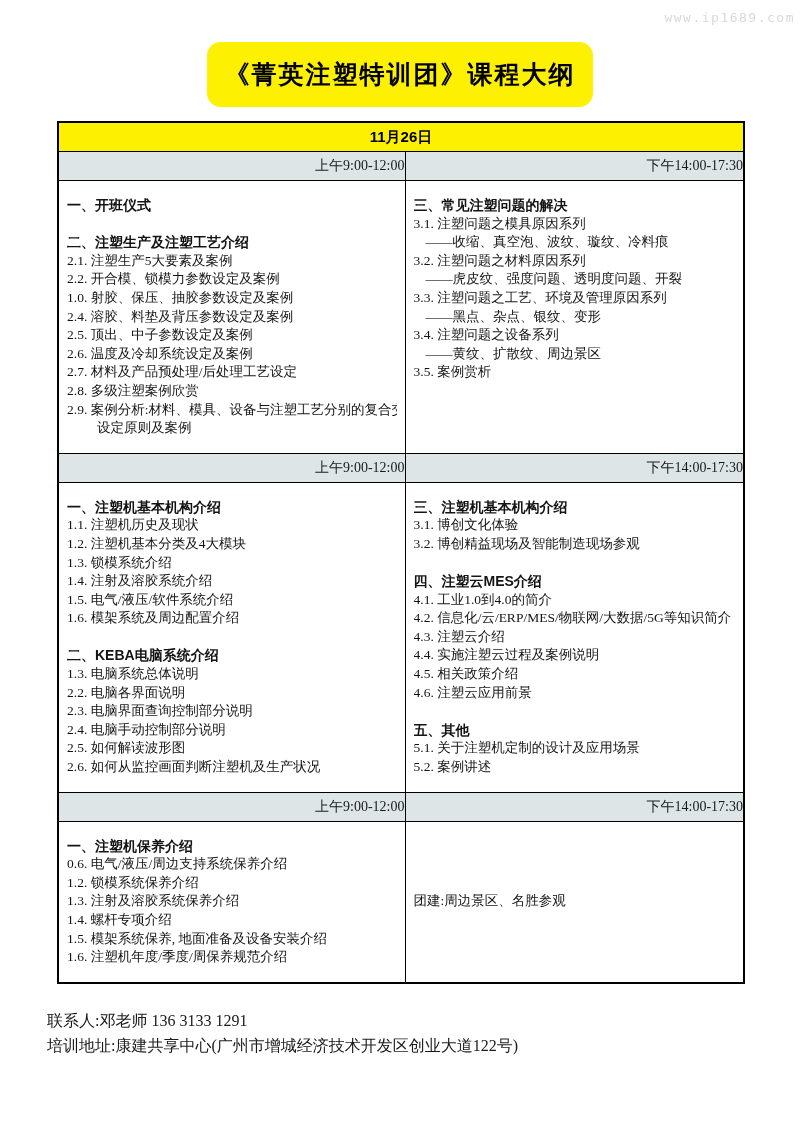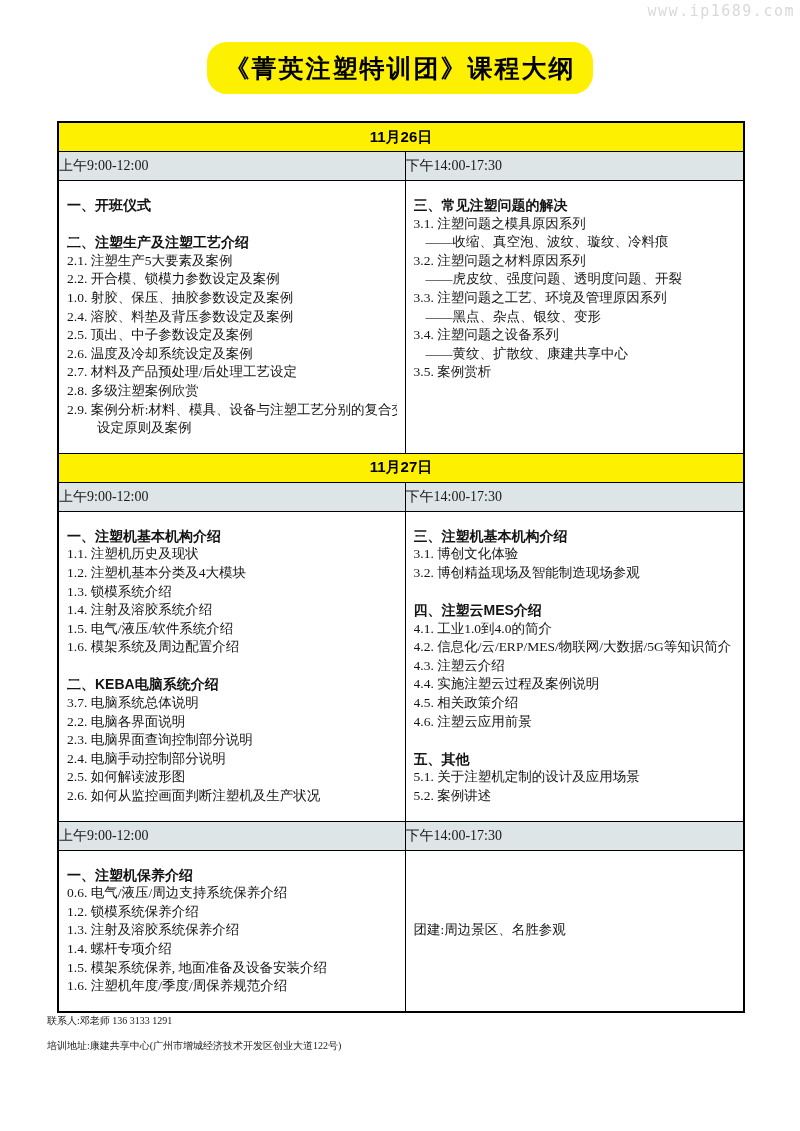--- a/index.html
+++ b/index.html
@@ -2,64 +2,64 @@
 <html><head>
 <meta charset="utf-8">
 <style>
   html,body{margin:0;padding:0;}
   body{
     width:800px;height:1131px;background:#ffffff;position:relative;
     font-family:"Liberation Serif","DejaVu Serif",serif;color:#141414;
     overflow:hidden;
   }
   .watermark{
-    position:absolute;top:2px;right:5px;
+    position:absolute;top:10px;right:5px;
     font-family:"DejaVu Sans Mono","Liberation Mono",monospace;
-    font-size:15px;letter-spacing:1.5px;color:var(--wm,#d9d9d9);
+    font-size:13px;letter-spacing:1.5px;color:var(--wm,#d9d9d9);
   }
   .title-banner{
-    position:absolute;left:207px;top:42px;width:386px;height:52px;
-    background:var(--yellow,#fdf000);border-radius:20px;
+    position:absolute;left:207px;top:42px;width:386px;height:65px;
+    background:var(--yellow,#fdf000);border-radius:14px;
     display:flex;align-items:center;justify-content:center;
     font-family:"Liberation Sans","DejaVu Sans",sans-serif;
     font-weight:bold;font-size:25px;letter-spacing:2px;color:#000;
     white-space:nowrap;
   }
   table.schedule{
     position:absolute;left:57px;top:121px;width:686px;
     border-collapse:collapse;table-layout:fixed;
     border:2px solid #000;
   }
   table.schedule td{border:1px solid #000;padding:0;}
   tr.date-row td{
     background:var(--yellow,#fdf000);height:28px;text-align:center;
     font-family:"Liberation Sans","DejaVu Sans",sans-serif;
     font-weight:bold;font-size:15px;color:#000;margin-left:20px;
   }
   tr.time-row td{
-    background:var(--gray,#dde5e6);height:28px;text-align:left;
+    background:var(--gray,#dde5e6);height:28px;text-align:right;
     font-size:14px;color:#1a1a1a;
   }
   tr.content-row td{vertical-align:top;padding:15px 8px;}
   tr.content-row td.vcenter{vertical-align:middle;border-radius:11px;}
   .line{
     line-height:18.6px;font-size:13.5px;white-space:nowrap;overflow:hidden;
   }
   .line.h{
     font-family:"Liberation Sans","DejaVu Sans",sans-serif;
     font-weight:bold;font-size:14px;
   }
   .line.d{padding-left:12px;}
   .line.c{padding-left:30px;}
   .line.b{height:18.6px;}
   tr.evening-row td{
     height:28px;text-align:center;font-size:14px;white-space:pre;color:#1a1a1a;
   }
   .footer{
-    position:absolute;left:47px;top:1008px;font-size:10px;color:#1a1a1a;
+    position:absolute;left:47px;top:1008px;font-size:16px;color:#1a1a1a;
   }
   .footer div{line-height:25px;}
 </style>
 </head>
 <body style="--yellow: #fdf000; --gray: #dde5e6; --wm: #d9d9d9;">
 
 <div class="watermark">www.ip1689.com</div>
 
 <div class="title-banner">《菁英注塑特训团》课程大纲</div>
 
@@ -94,43 +94,40 @@
         </td>
         <td>
           <div class="line h">三、常见注塑问题的解决</div>
           <div class="line n">3.1. 注塑问题之模具原因系列</div>
           <div class="line d">——收缩、真空泡、波纹、璇纹、冷料痕</div>
           <div class="line n">3.2. 注塑问题之材料原因系列</div>
           <div class="line d">——虎皮纹、强度问题、透明度问题、开裂</div>
           <div class="line n">3.3. 注塑问题之工艺、环境及管理原因系列</div>
           <div class="line d">——黑点、杂点、银纹、变形</div>
           <div class="line n">3.4. 注塑问题之设备系列</div>
-          <div class="line d">——黄纹、扩散纹、康建共享中心</div>
+          <div class="line d">——黄纹、扩散纹、周边景区</div>
           <div class="line n">3.5. 案例赏析</div>
         </td>
-      </tr>
-      <tr class="date-row">
-        <td colspan="2">11月27日</td>
       </tr>
       <tr class="time-row">
         <td>上午9:00-12:00</td>
         <td>下午14:00-17:30</td>
       </tr>
       <tr class="content-row">
         <td>
           <div class="line h">一、注塑机基本机构介绍</div>
           <div class="line n">1.1. 注塑机历史及现状</div>
           <div class="line n">1.2. 注塑机基本分类及4大模块</div>
           <div class="line n">1.3. 锁模系统介绍</div>
           <div class="line n">1.4. 注射及溶胶系统介绍</div>
           <div class="line n">1.5. 电气/液压/软件系统介绍</div>
           <div class="line n">1.6. 模架系统及周边配置介绍</div>
           <div class="line b">&nbsp;</div>
           <div class="line h">二、KEBA电脑系统介绍</div>
-          <div class="line n">3.7. 电脑系统总体说明</div>
+          <div class="line n">1.3. 电脑系统总体说明</div>
           <div class="line n">2.2. 电脑各界面说明</div>
           <div class="line n">2.3. 电脑界面查询控制部分说明</div>
           <div class="line n">2.4. 电脑手动控制部分说明</div>
           <div class="line n">2.5. 如何解读波形图</div>
           <div class="line n">2.6. 如何从监控画面判断注塑机及生产状况</div>
         </td>
         <td>
           <div class="line h">三、注塑机基本机构介绍</div>
           <div class="line n">3.1. 博创文化体验</div>
           <div class="line n">3.2. 博创精益现场及智能制造现场参观</div>

